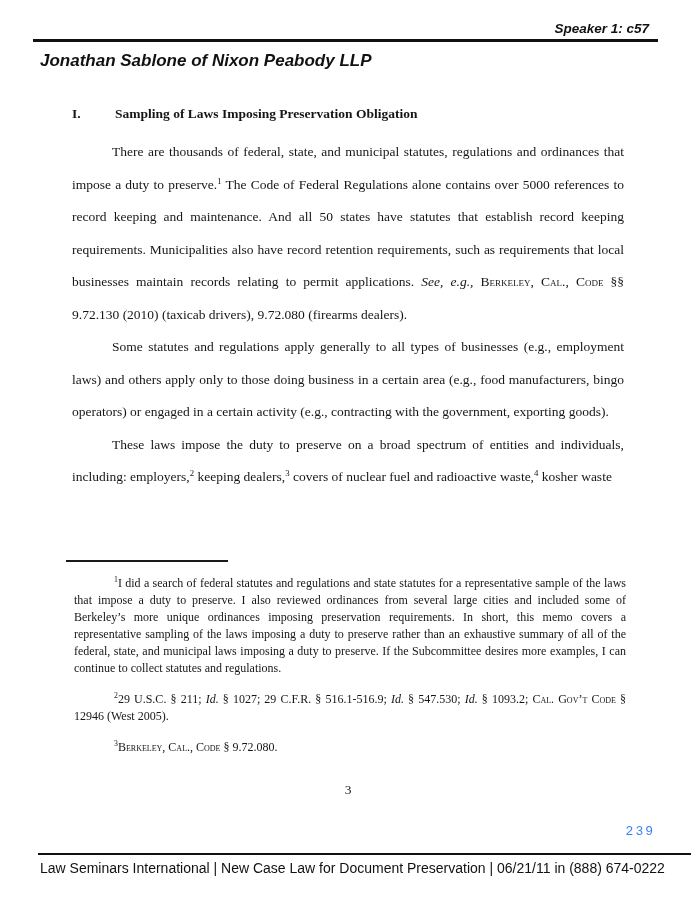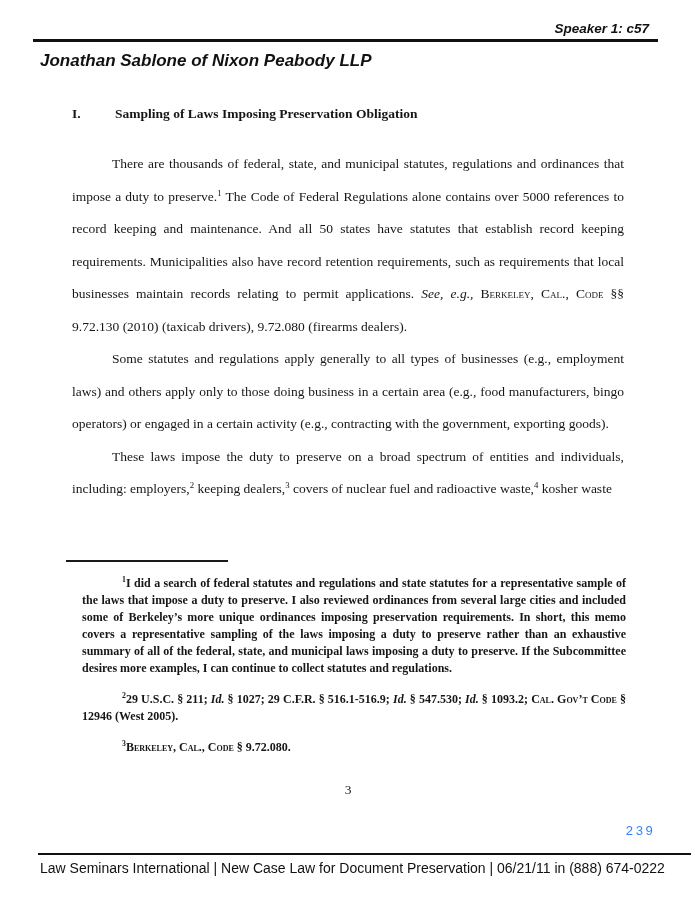--- a/index.html
+++ b/index.html
@@ -68,21 +68,21 @@
   .section-number {
     width: 43px;
     flex: 0 0 43px;
   }
   .para {
     margin: 0;
     text-indent: 40px;
     text-align: justify;
   }
   .para-first {
-    margin-top: 24px;
+    margin-top: 12px;
   }
   .italic { font-style: italic; }
   .smallcaps { font-variant: small-caps; }
   sup {
     font-size: 0.65em;
     line-height: 0;
     vertical-align: super;
   }
 
   
@@ -95,24 +95,23 @@
     line-height: 17px;
     color: #161616;
   }
   .footnote-rule {
     width: 162px;
     height: 2px;
     background: #1a1a1a;
     margin-bottom: 13px;
   }
   .footnote {
-    margin: 0 0 14px 16px;
+    margin: 0 0 14px 8px;
     text-indent: 40px;
     text-align: justify;
-    font-weight: bold;
   }
 
   
   .page-number {
     position: absolute;
     top: 782px;
     left: 72px;
     width: 552px;
     text-align: center;
     font-size: 13.5px;

